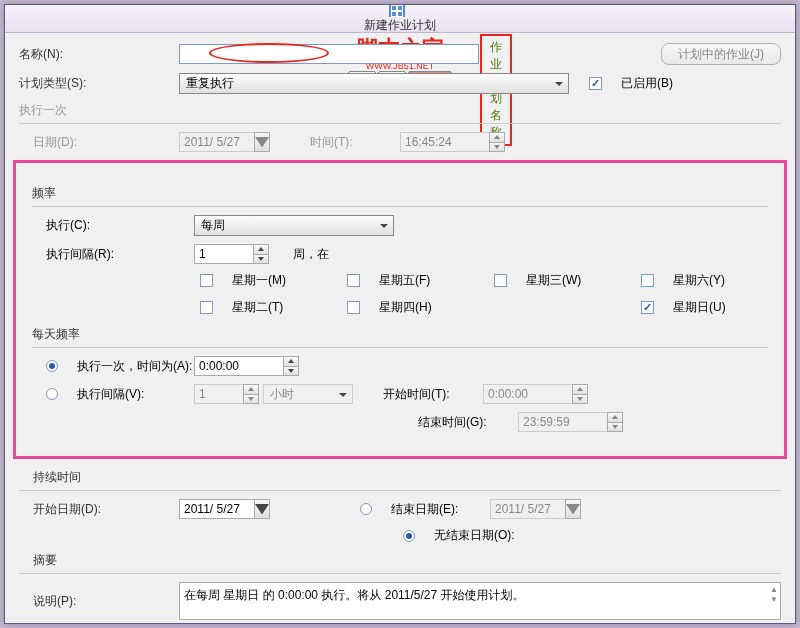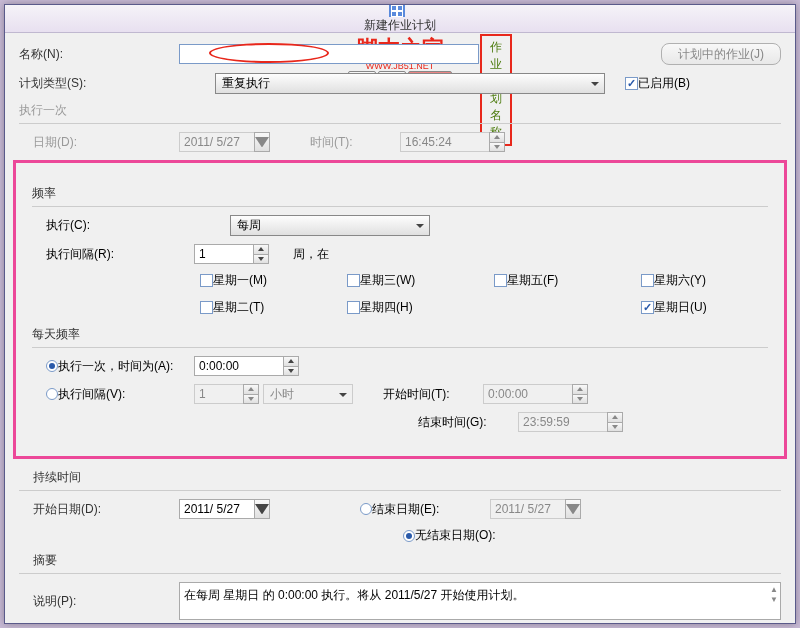--- a/index.html
+++ b/index.html
@@ -16,24 +16,24 @@
 .win-buttons { display: flex; gap: 2px; }
 .win-btn { width: 28px; height: 18px; border: 1px solid #888; background: linear-gradient(#f8f8f8,#d8d8d8); display: flex; align-items: center; justify-content: center; border-radius: 2px; cursor: pointer; }
 .win-btn.close { background: linear-gradient(#e88,#c33); color: #fff; width: 44px; }
 .win-btn svg { width: 10px; height: 10px; }
 .content { padding: 10px 14px; position: relative; }
 .row { display: flex; align-items: center; margin-bottom: 8px; }
 .row .label { width: 160px; color: #333; }
 .row .label.disabled { color: #999; }
 .text-input { flex: 1; height: 20px; border: 1px solid #7a9ac8; background: #fff; padding: 0 4px; }
 .jobs-btn { width: 120px; height: 22px; margin-left: 10px; border: 1px solid #b0b0b0; background: linear-gradient(#f8f8f8,#e8e8e8); color: #888; border-radius: 8px; }
-.select { height: 21px; border: 1px solid #888; background: linear-gradient(#fdfdfd,#e0e0e0); padding: 0 18px 0 6px; position: relative; display: flex; align-items: center; cursor: pointer; margin-left: 36px; }
+.select { height: 21px; border: 1px solid #888; background: linear-gradient(#fdfdfd,#e0e0e0); padding: 0 18px 0 6px; position: relative; display: flex; align-items: center; cursor: pointer; }
 .select::after { content: ""; position: absolute; right: 5px; top: 8px; border: 4px solid transparent; border-top-color: #444; }
 .select.wide { width: 390px; }
-.checkbox-wrap { display: flex; align-items: center; gap: 0; }
+.checkbox-wrap { display: flex; align-items: center; gap: 19px; }
 .checkbox { width: 13px; height: 13px; border: 1px solid #7a9ac8; background: #fff; display: inline-flex; align-items: center; justify-content: center; cursor: pointer; }
 .checkbox.checked::after { content: "✓"; color: #2a5aaa; font-size: 11px; font-weight: bold; line-height: 1; }
 .radio { width: 12px; height: 12px; border: 1px solid #7a9ac8; border-radius: 50%; background: #fff; display: inline-flex; align-items: center; justify-content: center; cursor: pointer; }
 .radio.checked::after { content: ""; width: 6px; height: 6px; background: #2a5aaa; border-radius: 50%; }
 .group-label { color: #333; margin: 6px 0 4px 0; }
 .group-label.disabled { color: #999; }
 .hr { border: none; border-top: 1px solid #ccc; margin-bottom: 8px; }
 .date-input, .time-input, .num-input { height: 20px; border: 1px solid #aaa; background: #fff; display: inline-flex; align-items: center; padding: 0 4px; }
 .date-input { width: 76px; }
 .time-input { width: 90px; }
@@ -170,25 +170,25 @@
           </span>
         <span style="margin-left:24px">周，在</span>
       </div>
       <div class="weekdays">
         <label class="checkbox-wrap">
             <span class="checkbox"></span>
             <span>星期一(M)</span>
           </label>
         <label class="checkbox-wrap">
             <span class="checkbox"></span>
+            <span>星期五(F)</span>
+          </label>
+        <label class="checkbox-wrap">
+            <span class="checkbox"></span>
             <span>星期三(W)</span>
-          </label>
-        <label class="checkbox-wrap">
-            <span class="checkbox"></span>
-            <span>星期五(F)</span>
           </label>
         <label class="checkbox-wrap">
             <span class="checkbox"></span>
             <span>星期六(Y)</span>
           </label>
         <label class="checkbox-wrap">
             <span class="checkbox"></span>
             <span>星期二(T)</span>
           </label>
         <label class="checkbox-wrap">

